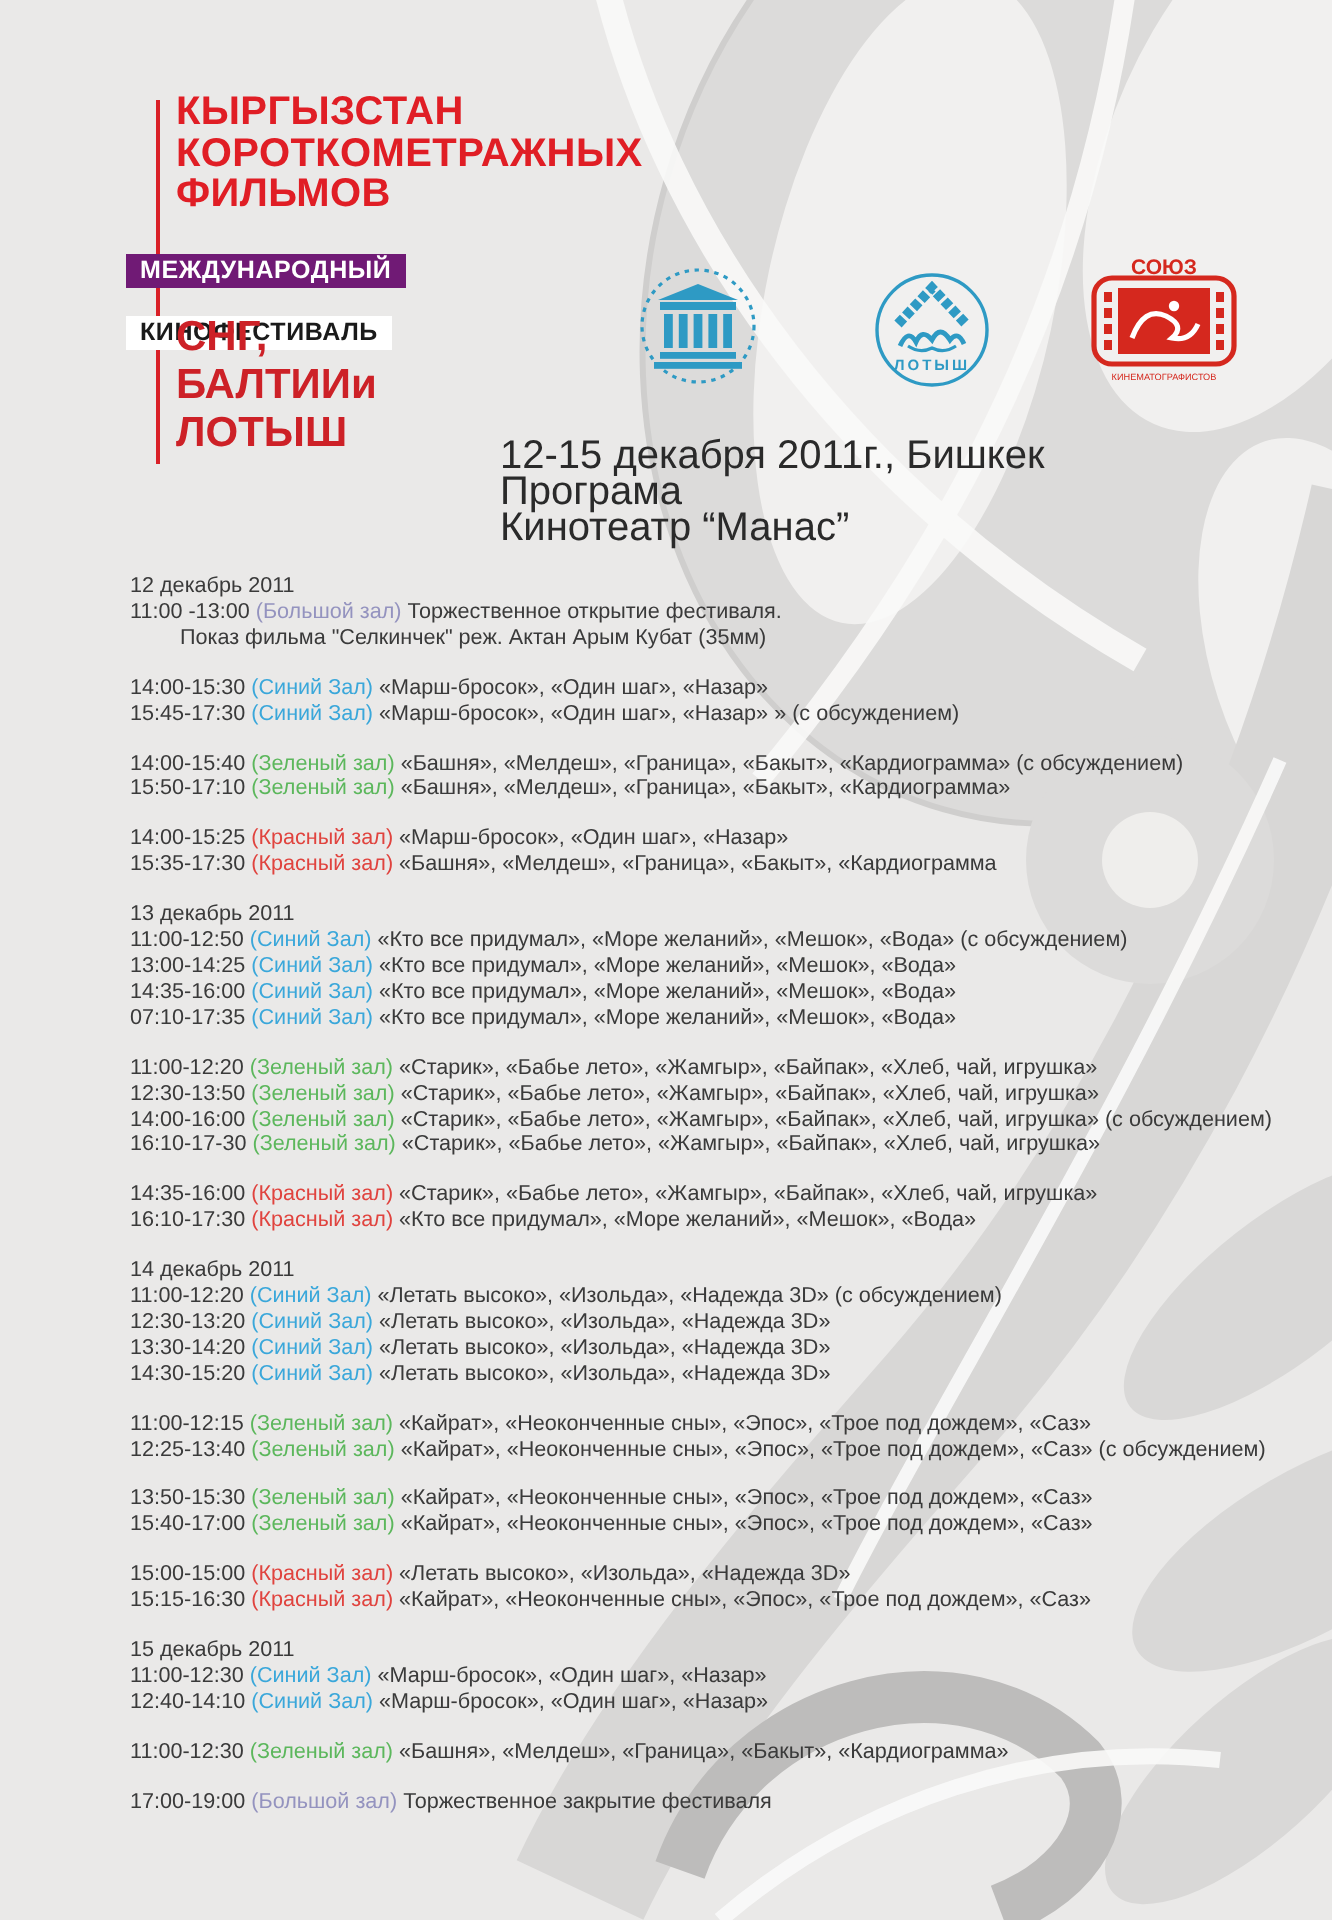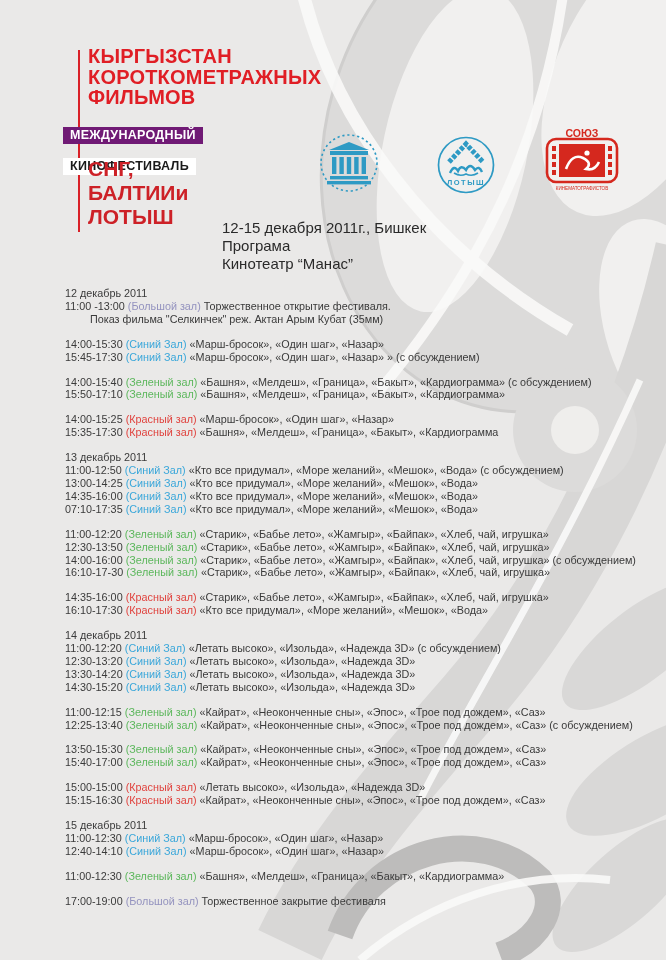--- a/index.html
+++ b/index.html
@@ -21,21 +21,21 @@
           font-weight:600;color:#cd2127;}
   .region span{display:block;}
 
   
   .logo{position:absolute;}
   .logo-unesco{left:316px;top:132px;}
   .logo-lotysh{left:436px;top:135px;}
   .logo-union{left:540px;top:127px;}
 
   
-  .event{position:absolute;left:222px;top:219px;font-size:15px;line-height:18px;color:#2a2a2a;}
+  .event{position:absolute;left:250px;top:219px;font-size:20px;line-height:18px;color:#2a2a2a;}
   .event div{white-space:nowrap;}
 
   
   .schedule{position:absolute;left:65px;top:287px;width:575px;font-size:10.8px;line-height:12.9px;color:#3a3a3a;}
   .day + .day{margin-top:12px;}
   .group + .group{margin-top:12px;}
   .row{white-space:nowrap;}
   .row.indent{padding-left:25px;}
   .time{margin-right:3px;}
   .hall{margin-right:3px;}

